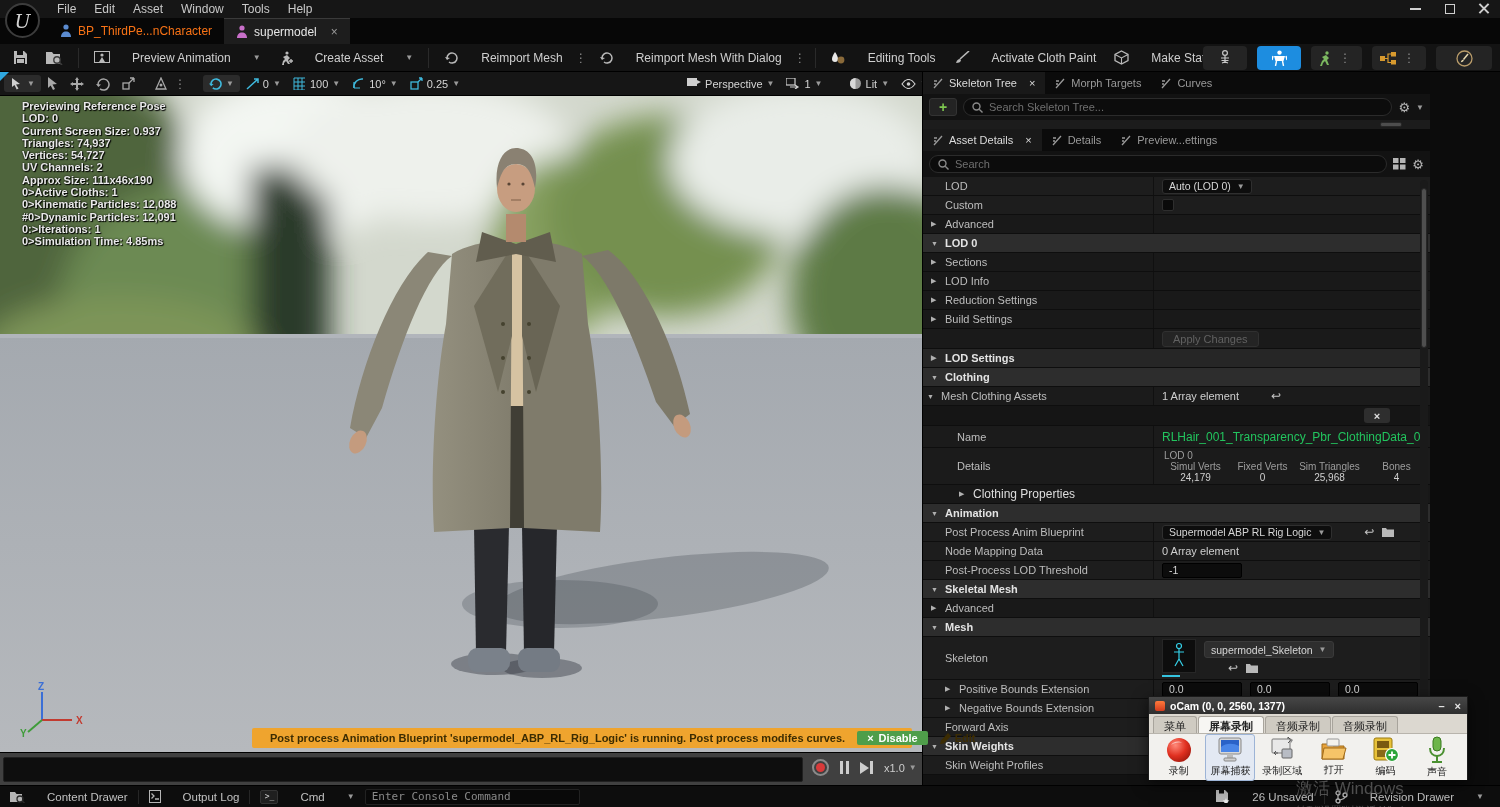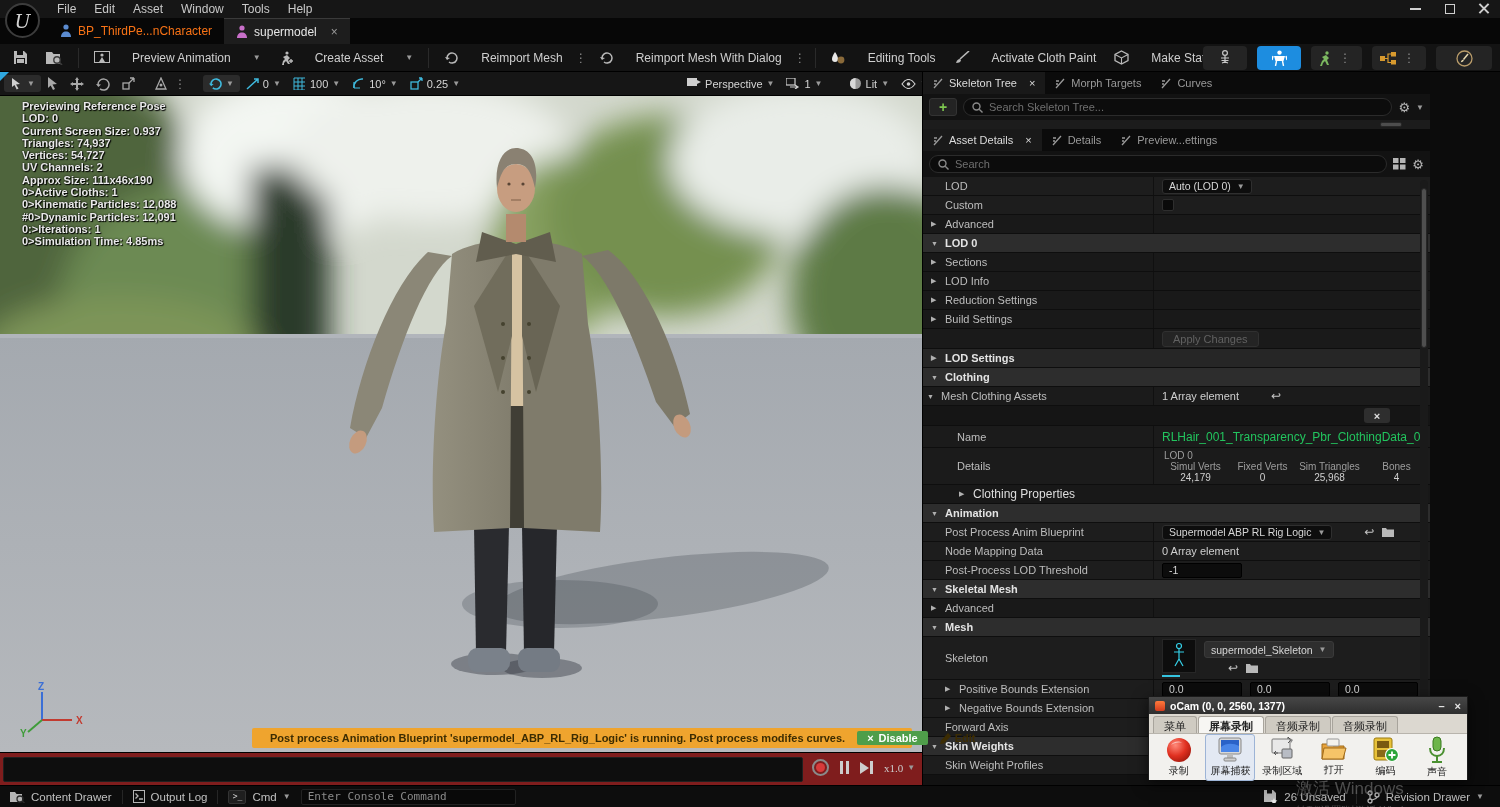--- a/index.html
+++ b/index.html
@@ -58,21 +58,21 @@
 
   
   #warnbar { left:252px; top:728px; width:660px; height:20px; background:#efa42e; border-radius:2px; z-index:3;
     display:flex; align-items:center; gap:12px; padding:0 6px; }
   #warnbar .wtext { font-size:11px; font-weight:bold; color:#3c2c02; white-space:nowrap; }
   #warn-disable { background:#4f9e4a; color:#fff; font-size:11px; font-weight:bold; border-radius:2px;
     padding:1px 10px; display:flex; gap:5px; align-items:center; }
   #warn-edit { color:#3c2c02; font-size:11px; font-weight:bold; display:flex; gap:4px; align-items:center;}
 
   
-  #playbar { left:0; top:752px; width:922px; height:33px; background:#7f1d1d; border-top:1px solid #000;font-family:Liberation Serif, serif; }
+  #playbar { left:0; top:752px; width:922px; height:33px; background:#404040; border-top:1px solid #000; }
   #timeline { position:absolute; left:3px; top:4px; width:800px; height:25px; background:#0e0e0e; border:1px solid #202020; border-radius:2px; }
   #playctl { position:absolute; left:812px; top:6px; display:flex; align-items:center; gap:11px; }
   .rec-outer { width:17px; height:17px; border-radius:50%; border:2px solid #8a8a8a; display:flex; align-items:center; justify-content:center;}
   .rec-inner { width:9px; height:9px; border-radius:50%; background:#d83a3a; }
   .pause { display:flex; gap:3px;} .pause i{ width:3px; height:13px; background:#cdcdcd; }
   .step { display:flex; align-items:center; gap:1px; }
   .step .tri { width:0;height:0;border-left:9px solid #cdcdcd;border-top:6px solid transparent;border-bottom:6px solid transparent;}
   .step .bar { width:3px; height:13px; background:#cdcdcd; }
   #speed { font-size:11px; color:#cdcdcd; display:flex; gap:4px; align-items:center; }
 
@@ -134,21 +134,21 @@
   .cb { width:12px; height:12px; background:#0a0a0a; border:1px solid #2e2e2e; border-radius:2px; }
   .pinput { background:#0c0c0c; border:1px solid #000; border-radius:2px; height:15px; min-width:80px;
     display:flex; align-items:center; padding:0 6px; color:#d6d6d6; font-size:10.5px; }
   .ptext { color:#cfcfcf; }
   #vscroll { position:absolute; right:2px; top:108px; width:8px; height:598px; background:#1a1a1a; border-radius:4px;}
   #vscroll .thumb { position:absolute; left:1px; top:8px; width:6px; height:160px; background:#4f4f4f; border-radius:3px; }
 
   
   #statusbar { left:0; top:785px; width:1500px; height:22px; background:#0d0d0d; border-top:1px solid #000;
     display:flex; align-items:center; font-size:11.5px; color:#c0c0c0; }
-  .sbitem { display:flex; align-items:center; gap:6px; padding:0 10px; height:22px; }
+  .sbitem { display:flex; align-items:center; gap:22px; padding:0 10px; height:22px; }
   .sbsep { width:1px; height:14px; background:#262626; }
   #console { width:215px; height:16px; background:#090909; border:1px solid #222; border-radius:2px;
     color:#8a8a8a; font-family:"DejaVu Sans Mono", monospace; font-size:11px; padding:0 6px; display:flex; align-items:center;}
   #sb-right { margin-left:auto; display:flex; align-items:center; }
   .cmdicon { width:18px; height:14px; background:#1f1f1f; border:1px solid #333; border-radius:2px;
     font-size:8px; color:#cfcfcf; display:flex; align-items:center; justify-content:center; font-family:"DejaVu Sans Mono", monospace;}
 
   
   #ocam { left:1148px; top:696px; width:320px; height:84px; z-index:10; box-shadow:0 4px 14px rgba(0,0,0,.6);
     border:1px solid #1a1a1a; background:#ece9e3; }

